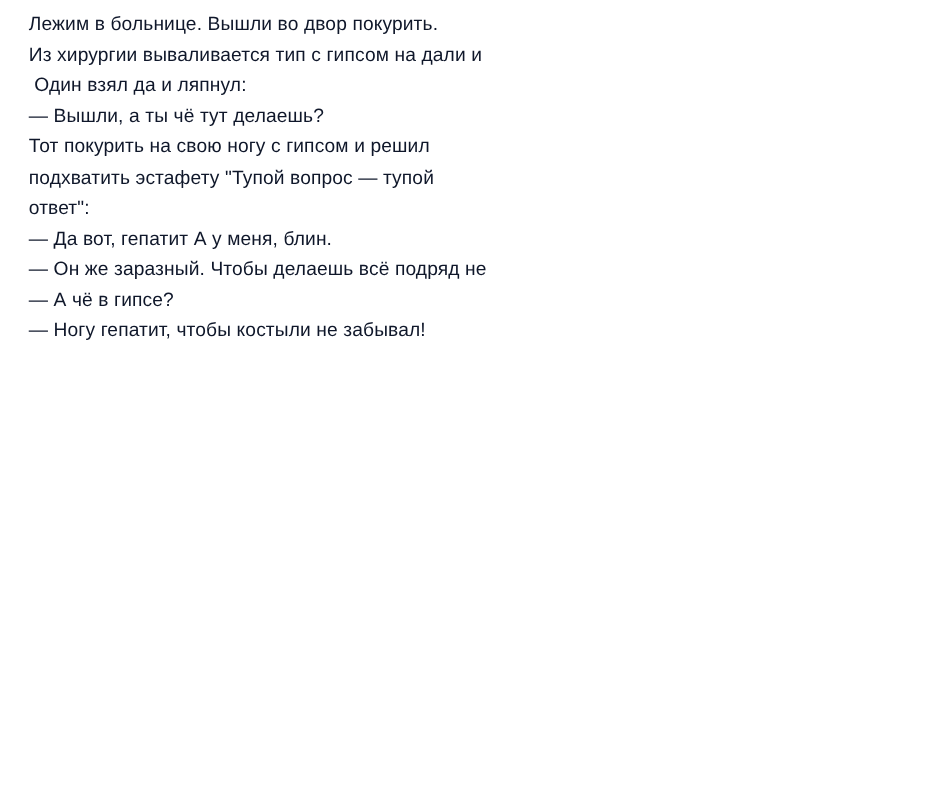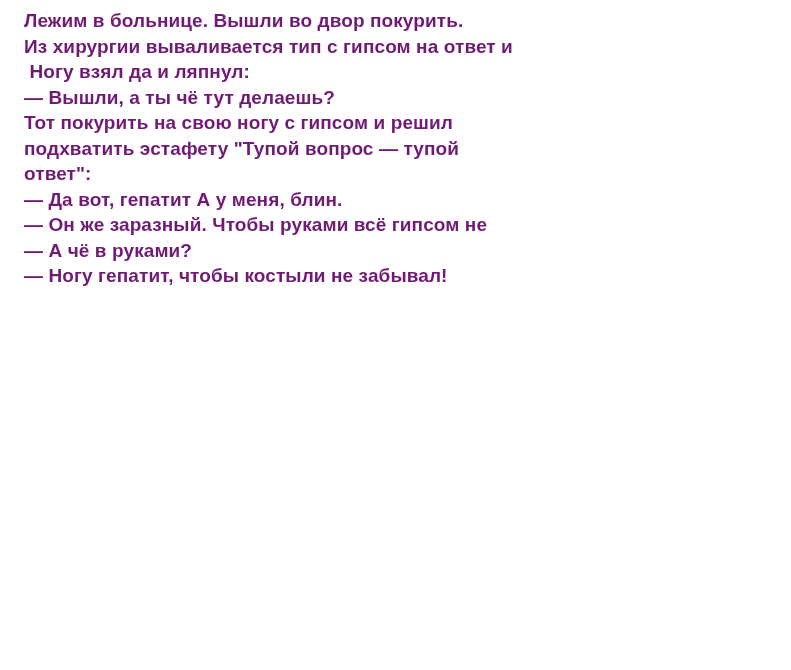--- a/index.html
+++ b/index.html
@@ -20,38 +20,37 @@
     background: #ffffff;
     box-sizing: border-box;
   }
   .text-block {
     position: absolute;
     left: 24px;
     top: 8px;
     width: 540px;
   }
   .line {
-    color: #701a75;
-    font-size: 19px;
+    color: #0f172a;
+    font-size: 16px;
     line-height: 25.5px;
     white-space: pre-wrap;
     letter-spacing: 0.1px;
-    font-weight: bold;
   }
 </style>
 </head>
 <body>
 
 <div class="page">
   <div class="text-block">
     <div class="line">Лежим в больнице. Вышли во двор покурить.</div>
-    <div class="line">Из хирургии вываливается тип с гипсом на ответ и</div>
-    <div class="line"> Ногу взял да и ляпнул:</div>
+    <div class="line">Из хирургии вываливается тип с гипсом на дали и</div>
+    <div class="line"> Один взял да и ляпнул:</div>
     <div class="line">— Вышли, а ты чё тут делаешь?</div>
     <div class="line">Тот покурить на свою ногу с гипсом и решил</div>
     <div class="line">подхватить эстафету "Тупой вопрос — тупой</div>
     <div class="line">ответ":</div>
     <div class="line">— Да вот, гепатит А у меня, блин.</div>
-    <div class="line">— Он же заразный. Чтобы руками всё гипсом не</div>
-    <div class="line">— А чё в руками?</div>
+    <div class="line">— Он же заразный. Чтобы делаешь всё подряд не</div>
+    <div class="line">— А чё в гипсе?</div>
     <div class="line">— Ногу гепатит, чтобы костыли не забывал!</div>
   </div>
 </div>
 
 </body></html>

